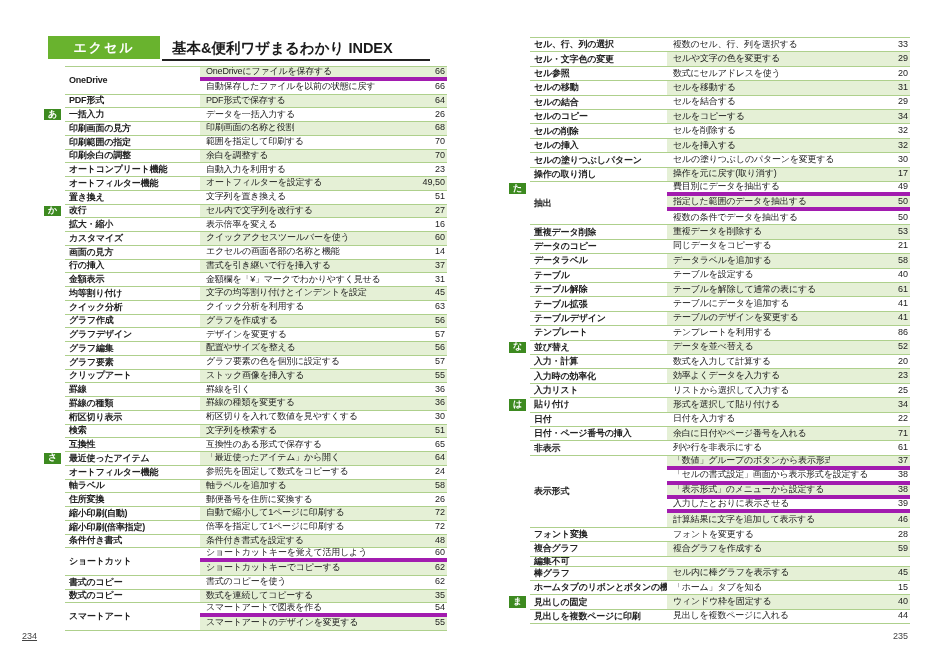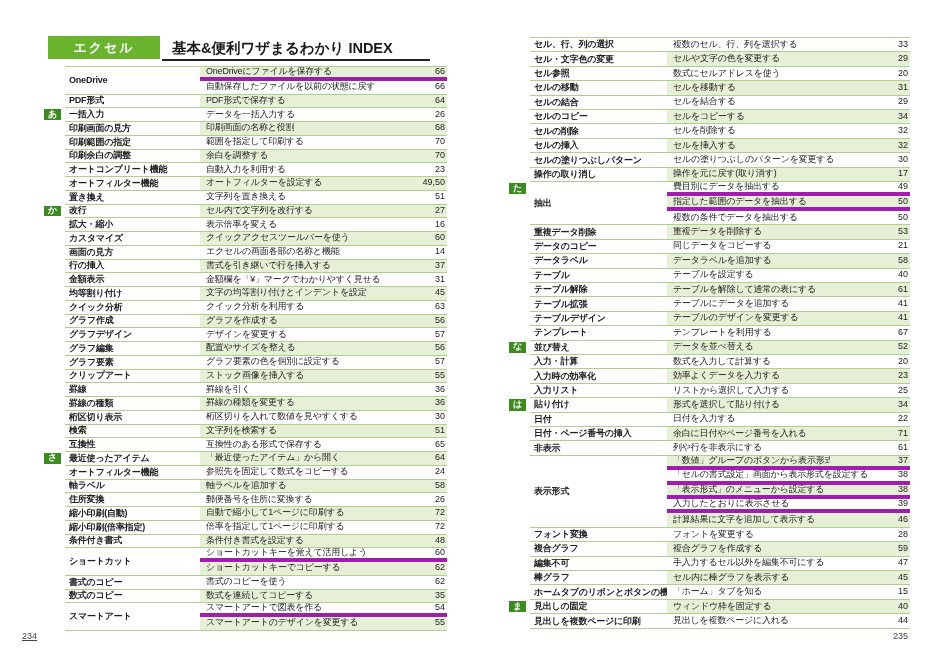--- a/index.html
+++ b/index.html
@@ -577,21 +577,21 @@
             <span class="desc">テーブルのデザインを変更する</span>
             <span class="pg">41</span>
           </div>
         </div>
       </div>
       <div class="group">
         <div class="term">テンプレート</div>
         <div class="entries">
           <div class="entry">
             <span class="desc">テンプレートを利用する</span>
-            <span class="pg">67</span>
+            <span class="pg">86</span>
           </div>
         </div>
       </div>
       <div class="group">
         <div class="section-marker">な</div>
         <div class="term">並び替え</div>
         <div class="entries">
           <div class="entry green">
             <span class="desc">データを並べ替える</span>
             <span class="pg">52</span>
@@ -700,26 +700,20 @@
         <div class="term">複合グラフ</div>
         <div class="entries">
           <div class="entry green">
             <span class="desc">複合グラフを作成する</span>
             <span class="pg">59</span>
           </div>
         </div>
       </div>
       <div class="group">
         <div class="term">編集不可</div>
-        <div class="entries">
-          <div class="entry">
-            <span class="desc">手入力するセル以外を編集不可にする</span>
-            <span class="pg">47</span>
-          </div>
-        </div>
       </div>
       <div class="group">
         <div class="term">棒グラフ</div>
         <div class="entries">
           <div class="entry green">
             <span class="desc">セル内に棒グラフを表示する</span>
             <span class="pg">45</span>
           </div>
         </div>
       </div>

